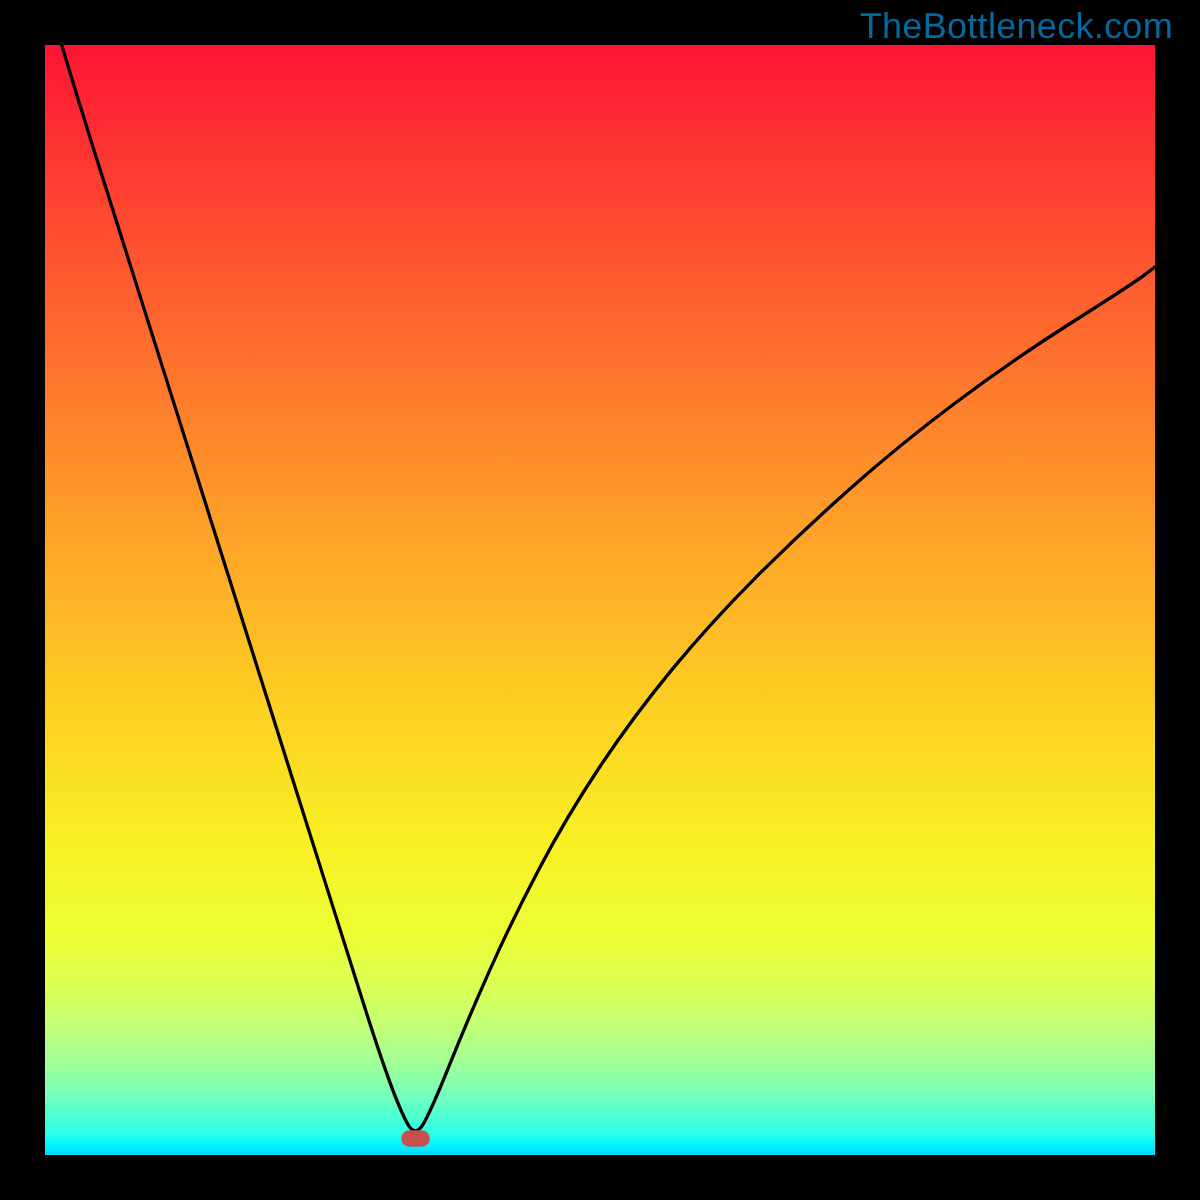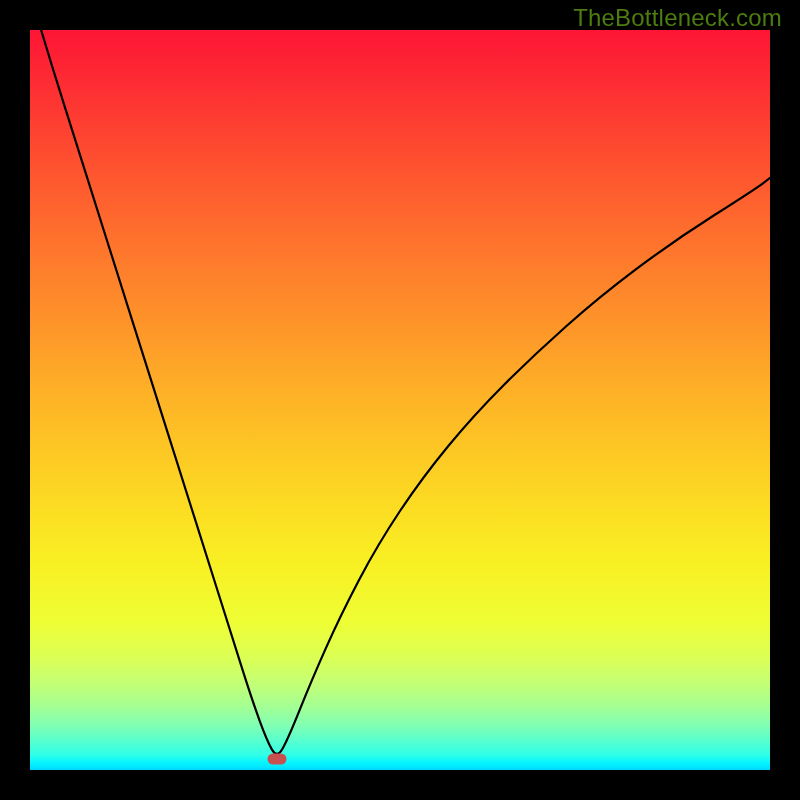--- a/index.html
+++ b/index.html
@@ -13,21 +13,21 @@
   .container {
     position: relative;
     width: 800px;
     height: 800px;
     background: #000000;
   }
   .watermark {
     position: absolute;
     top: 4px;
     right: 18px;
-    color: #4d7c0f;
+    color: #0369a1;
     font-family: Arial, Helvetica, sans-serif;
     font-size: 24px;
     font-weight: 500;
     letter-spacing: 0.2px;
     z-index: 10;
     text-align: right;
   }
   .plot-area {
     position: absolute;
     left: 30px;

